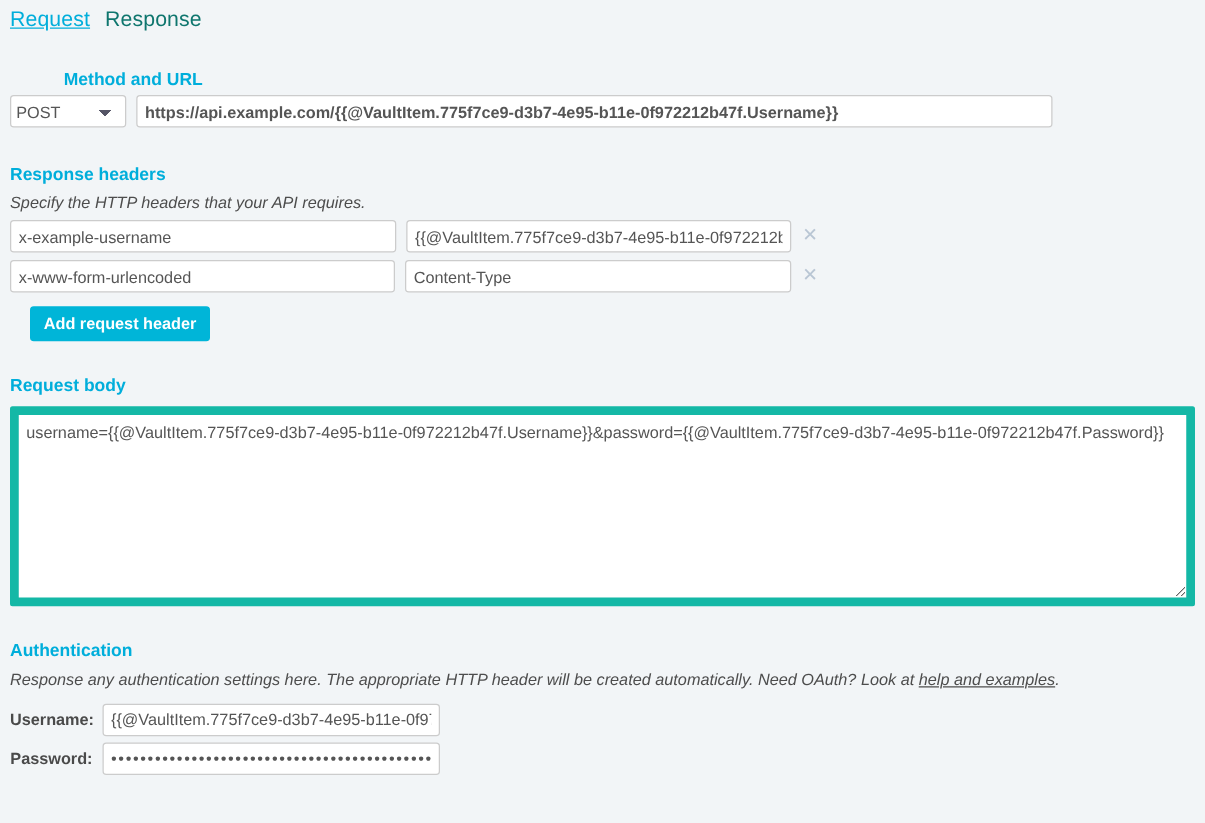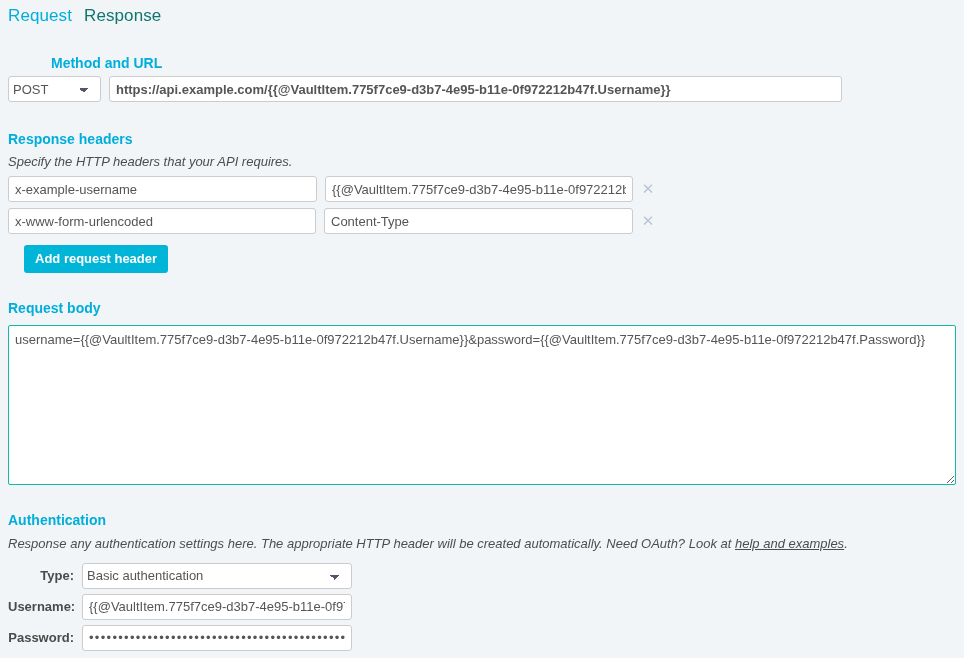--- a/index.html
+++ b/index.html
@@ -33,20 +33,21 @@
     box-sizing: border-box;
   }
   .tab {
     font-size: 17px;
     line-height: 22px;
     color: #0f766e;
     letter-spacing: 0.1px;
   }
   .tab.active {
     color: #00aedb;
+    text-decoration: underline;
     cursor: pointer;
   }
 
   
   .section-title {
     color: #00aedb;
     font-size: 14px;
     font-weight: bold;
     line-height: 16px;
     margin: 0;
@@ -142,21 +143,21 @@
   }
 
   
   #body-textarea {
     position: absolute;
     left: 8px;
     top: 325px;
     width: 948px;
     height: 160px;
     box-sizing: border-box;
-    border: 1px solid #14b8a6;
+    border: 7px solid #14b8a6;
     border-radius: 2px;
     background: #ffffff;
     color: #555555;
     font-family: "Liberation Sans", sans-serif;
     font-size: 13px;
     line-height: 17px;
     padding: 5px 6px;
     resize: both;
     outline: none;
     overflow: hidden;
@@ -227,26 +228,20 @@
 
   <button class="btn-primary">Add request header</button>
 
   <div class="section-title lbl-abs" style="top:300px;">Request body</div>
   <textarea id="body-textarea" style="">username={{@VaultItem.775f7ce9-d3b7-4e95-b11e-0f972212b47f.Username}}&amp;password={{@VaultItem.775f7ce9-d3b7-4e95-b11e-0f972212b47f.Password}}</textarea>
 
   <div class="section-title lbl-abs" style="top:512px;">Authentication</div>
   <div class="section-desc lbl-abs" style="top:536px;"><span>Response any authentication settings here. The appropriate HTTP header will be created automatically. Need OAuth? Look at </span><a href="#">help and examples</a><span>.</span></div>
 
   <div class="auth">
-    <div class="auth-row">
-      <span class="auth-label">Type:</span>
-      <select class="txt auth-field">
-        <option>Basic authentication</option>
-      </select>
-    </div>
     <div class="auth-row">
       <span class="auth-label">Username:</span>
       <input class="txt auth-field" type="text" value="{{@VaultItem.775f7ce9-d3b7-4e95-b11e-0f972212b47f.Username}}" style="">
     </div>
     <div class="auth-row">
       <span class="auth-label">Password:</span>
       <input id="auth-password" class="txt auth-field" type="text" value="••••••••••••••••••••••••••••••••••••••••••••••••" style="">
     </div>
   </div>
 

